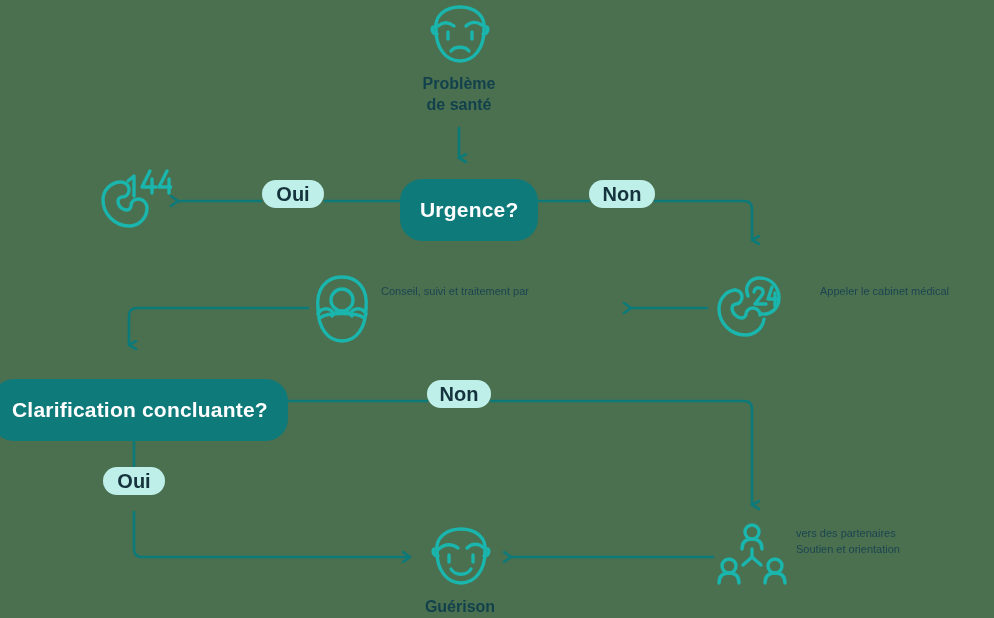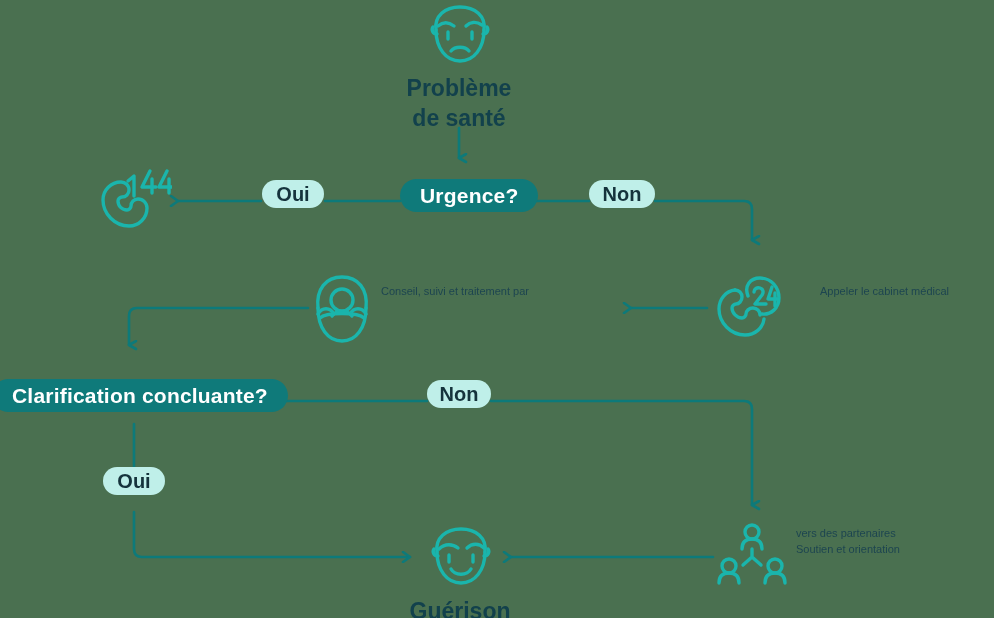--- a/index.html
+++ b/index.html
@@ -35,21 +35,21 @@
     background: #0f7a7a;
     color: #ffffff;
     border-radius: 22px;
     font-size: 21px;
     font-weight: bold;
     letter-spacing: .2px;
     display: flex;
     align-items: center;
     justify-content: center;
     padding: 0 20px;
-    height: 33px;
+    height: 62px;
     white-space: nowrap;
   }
   
   .pill-light {
     background: #bfefe9;
     color: #15333c;
     border-radius: 16px;
     font-size: 20px;
     font-weight: bold;
     display: flex;
@@ -64,21 +64,21 @@
     font-size: 11px;
     line-height: 1.42;
     font-weight: 400;
     white-space: nowrap;
   }
   .caption.right {
     text-align: left;
   }
   .node-title {
     color: #12414c;
-    font-size: 23px;
+    font-size: 16px;
     font-weight: bold;
     text-align: center;
     line-height: 1.3;
     white-space: nowrap;
   }
   .icon-wrap {
     display: block;
   }
   .icon-wrap svg {
     display: block;

